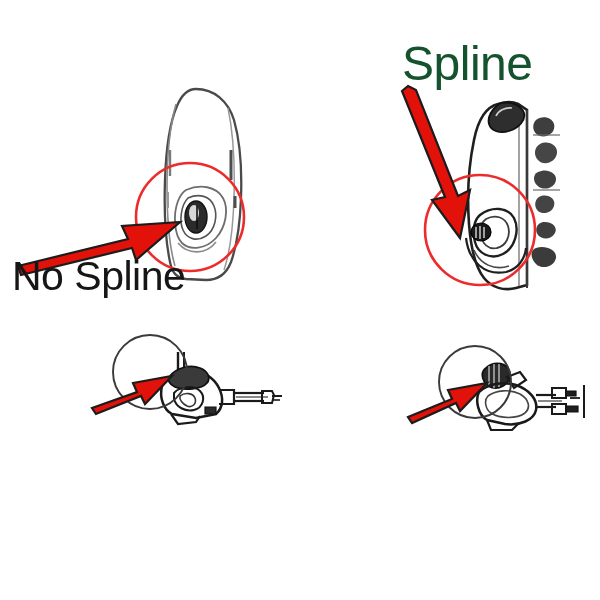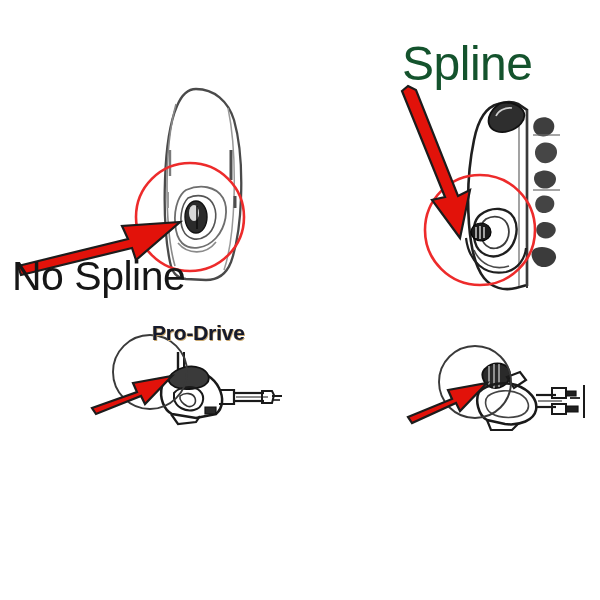--- a/index.html
+++ b/index.html
@@ -221,16 +221,15 @@
 
     <path class="arrowbody" d="M92 408 L137 392 L133 383 L172 376 L145 404 L141 396 L96 414 Z"></path>
 
     <path class="arrowbody" d="M408 417 L452 399 L448 390 L487 383 L460 411 L456 403 L412 423 Z"></path>
   </svg>
 
   <div class="label-text" id="label-no-spline">No Spline</div>
 
   <div class="label-text" id="label-spline">Spline</div>
 
-  <div class="label-text" id="label-pro-drive">Pro-Drive</div>
 
 
 </div>
 
 </body></html>

